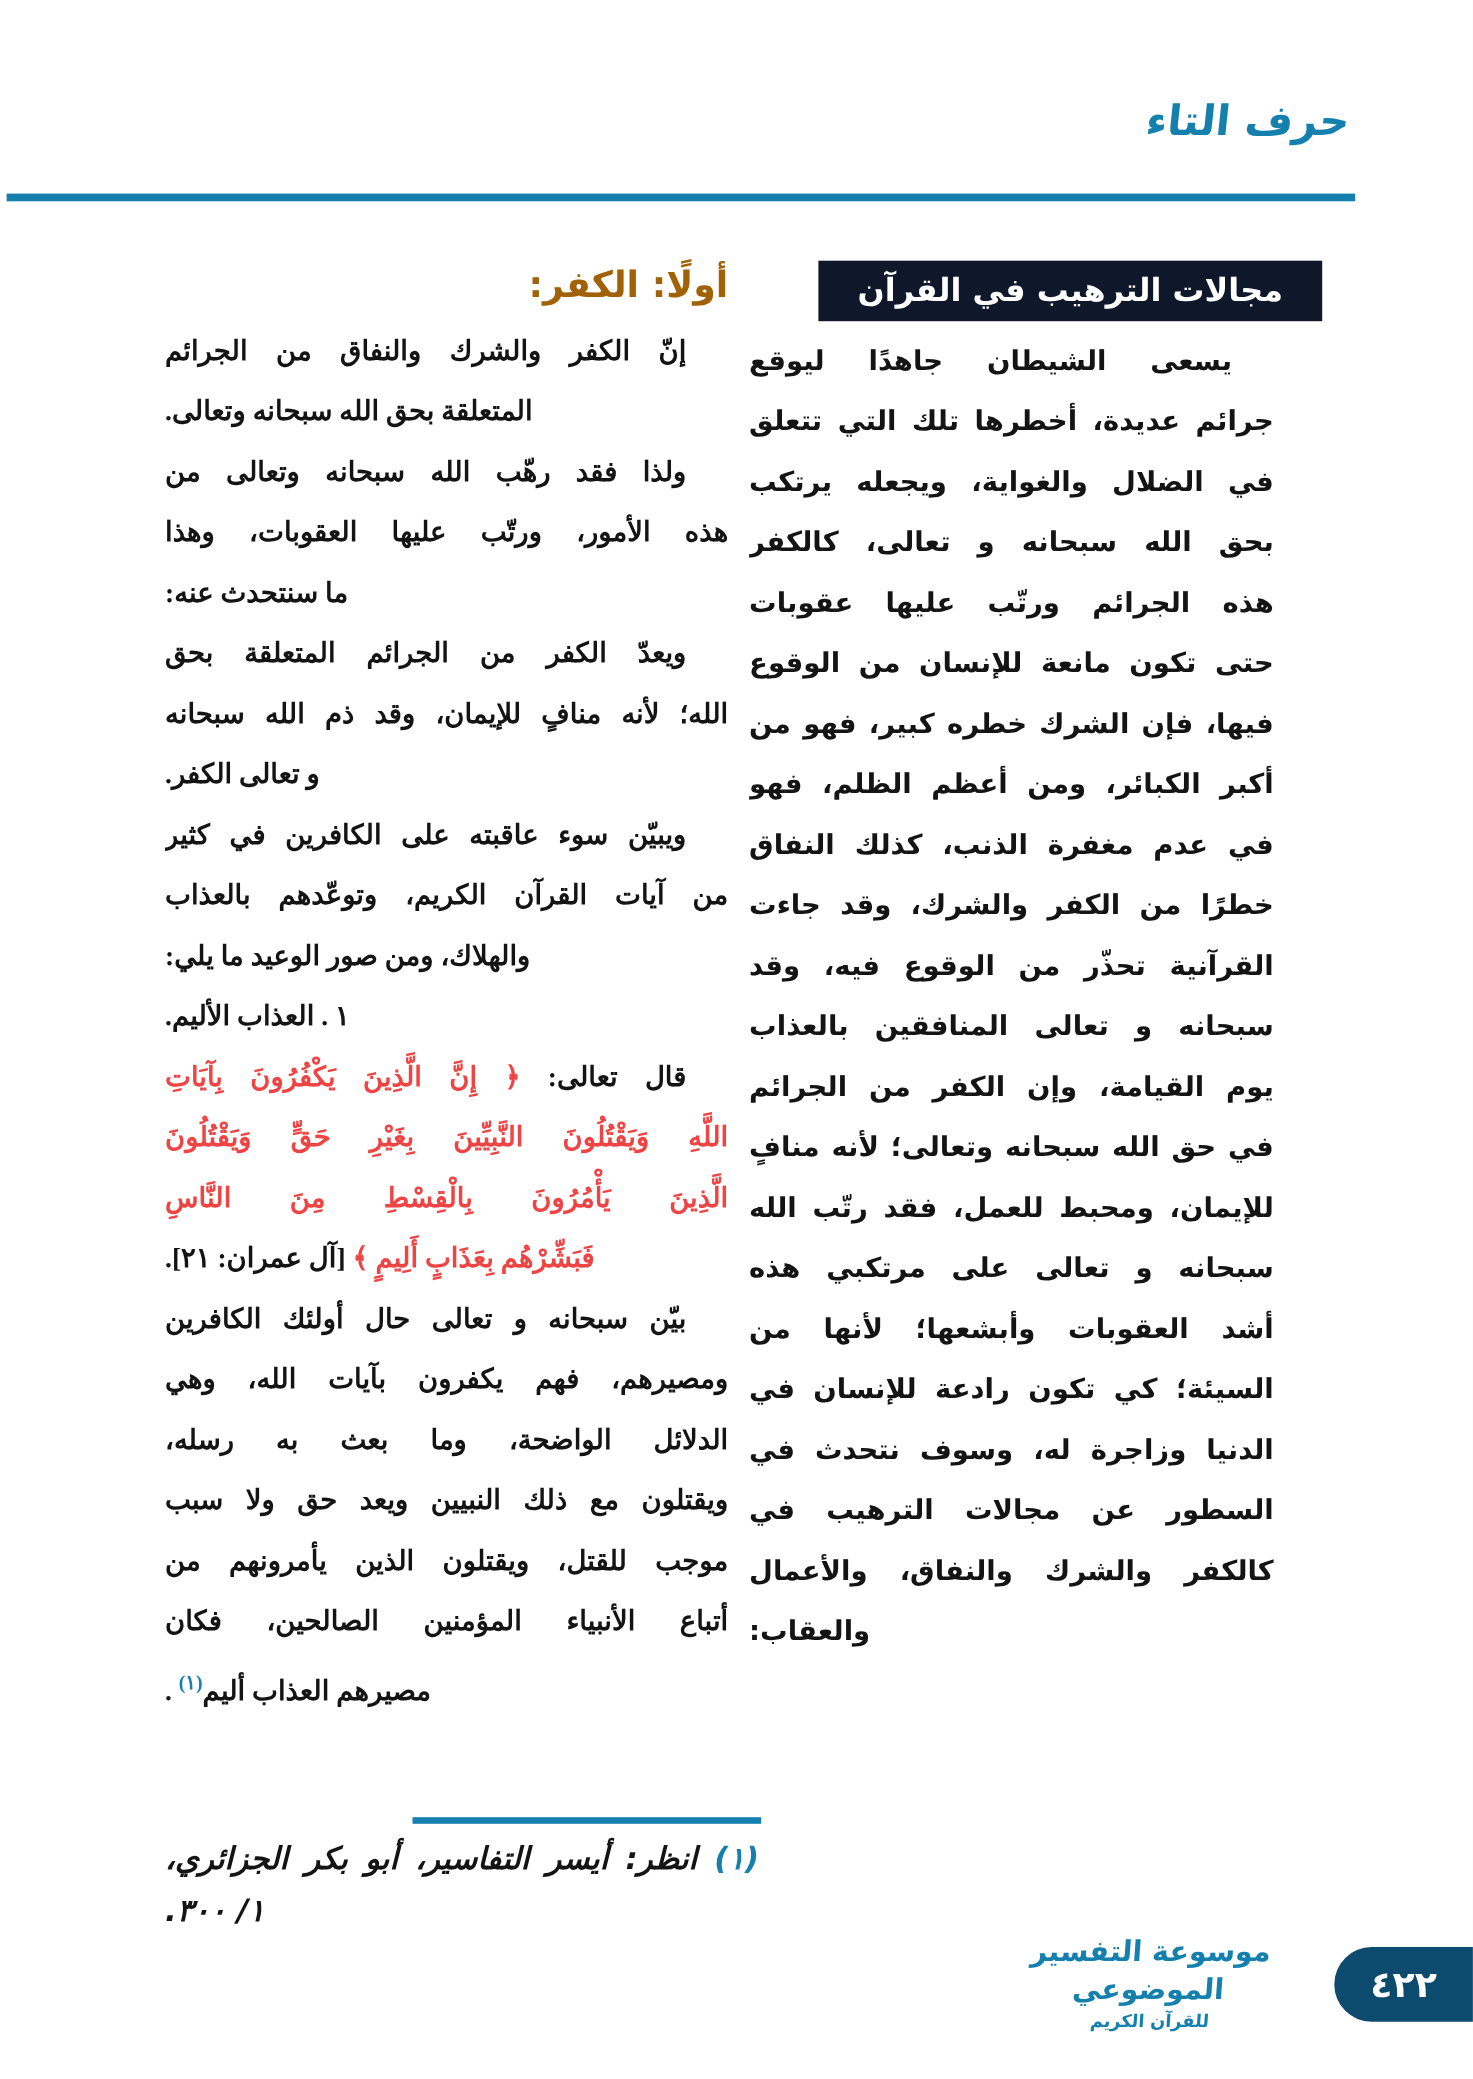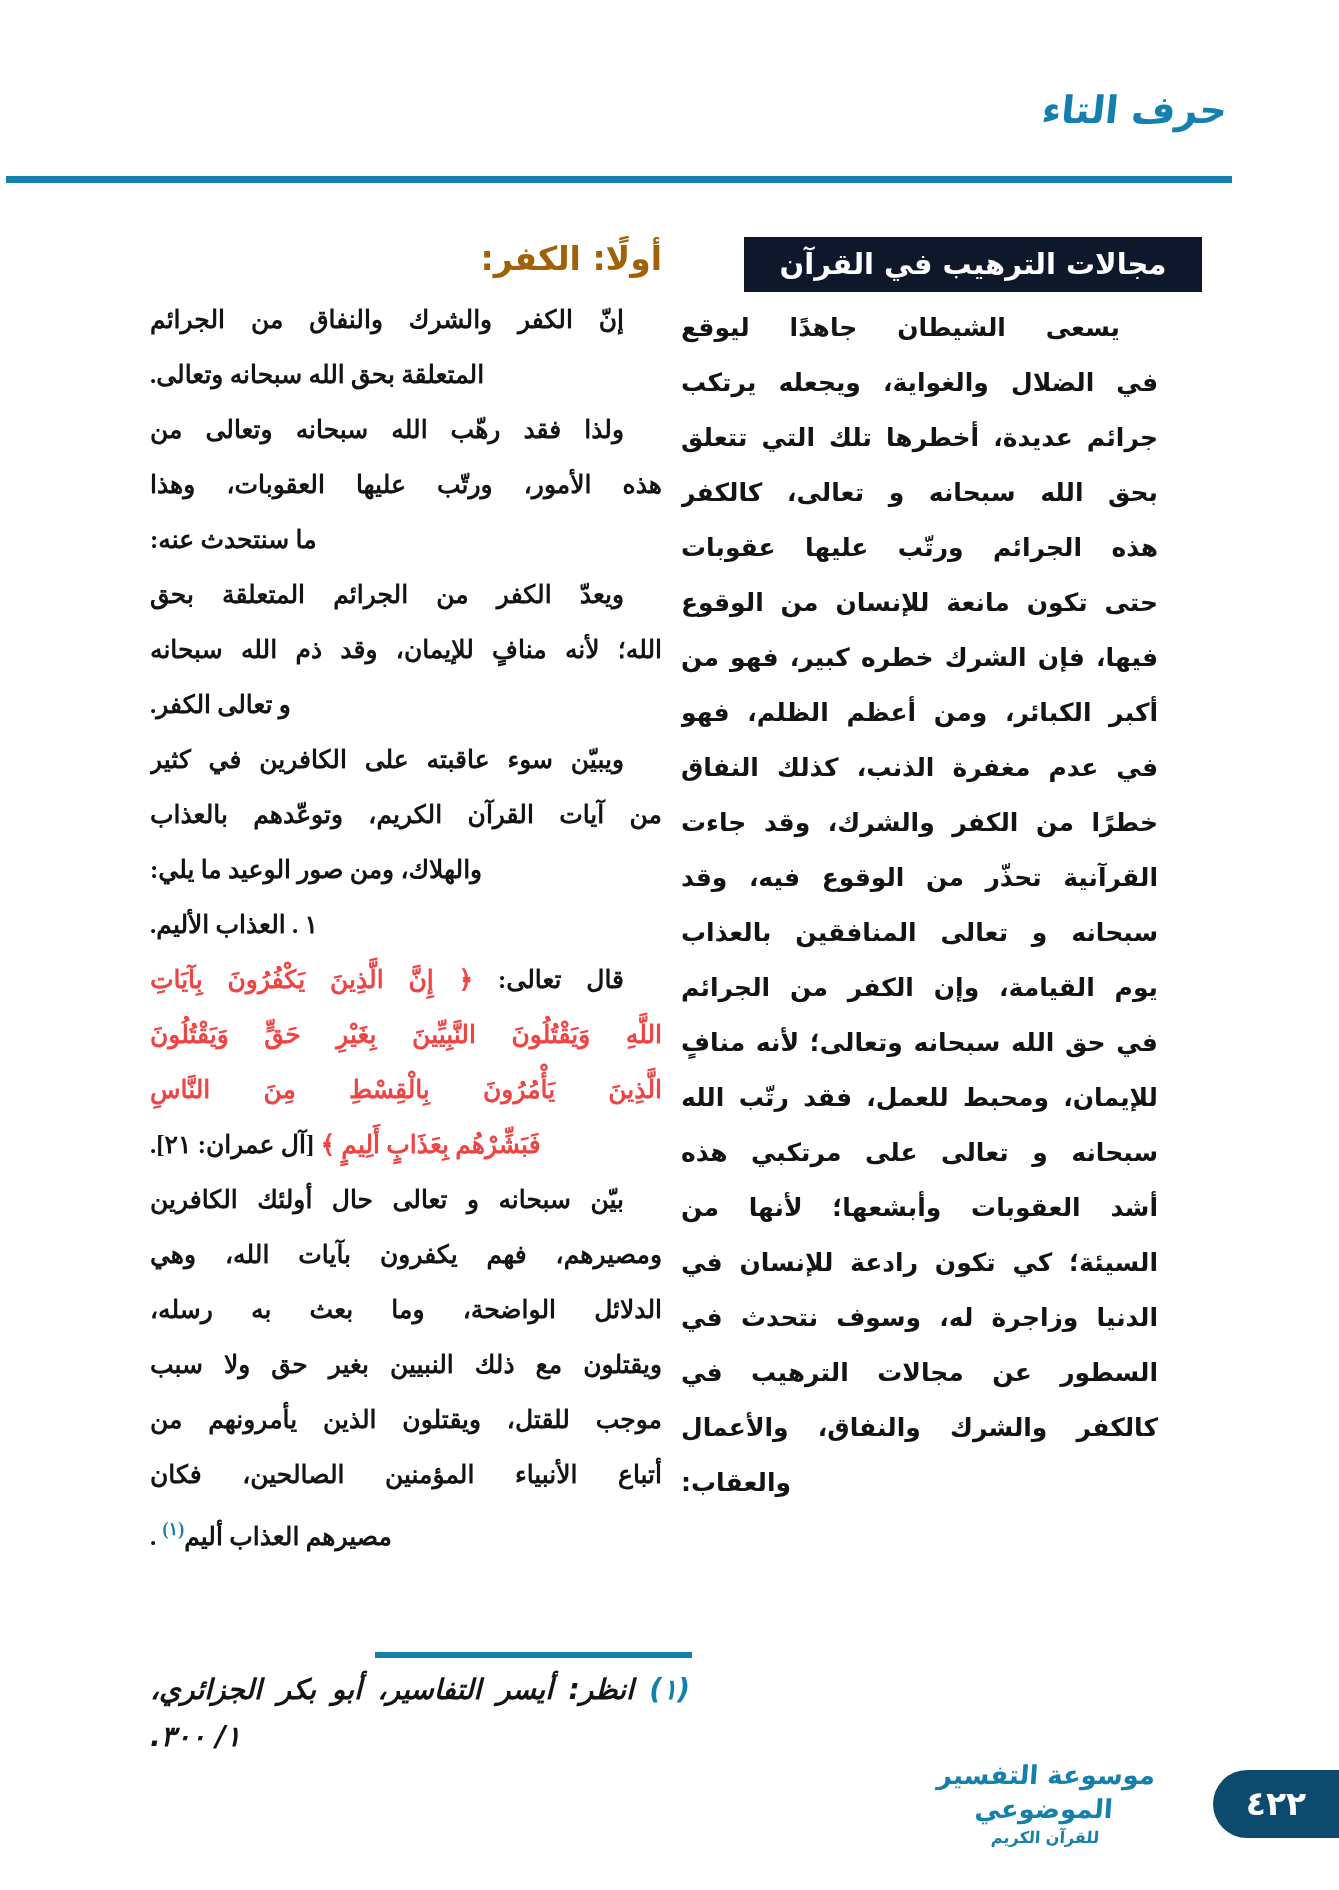--- a/index.html
+++ b/index.html
@@ -55,22 +55,22 @@
   <div class="abs calligraphy">حرف التاء</div>
 
   <div class="abs rule"></div>
 
   <div class="abs topic-box">
     <span>مجالات الترهيب في القرآن</span>
   </div>
 
   <div class="abs col-right" id="col-right">
       <div class="tline al-j ind"><span class="seg-n">يسعى الشيطان جاهدًا ليوقع الإنسان</span></div>
+      <div class="tline al-j"><span class="seg-n">جرائم عديدة، أخطرها تلك التي تتعلق</span></div>
       <div class="tline al-j"><span class="seg-n">في الضلال والغواية، ويجعله يرتكب</span></div>
-      <div class="tline al-j"><span class="seg-n">جرائم عديدة، أخطرها تلك التي تتعلق</span></div>
       <div class="tline al-j"><span class="seg-n">بحق الله سبحانه و تعالى، كالكفر والشرك</span></div>
       <div class="tline al-j"><span class="seg-n">هذه الجرائم ورتّب عليها عقوبات زاجرة؛</span></div>
       <div class="tline al-j"><span class="seg-n">حتى تكون مانعة للإنسان من الوقوع</span></div>
       <div class="tline al-j"><span class="seg-n">فيها، فإن الشرك خطره كبير، فهو من</span></div>
       <div class="tline al-j"><span class="seg-n">أكبر الكبائر، ومن أعظم الظلم، فهو سبب</span></div>
       <div class="tline al-j"><span class="seg-n">في عدم مغفرة الذنب، كذلك النفاق أشد</span></div>
       <div class="tline al-j"><span class="seg-n">خطرًا من الكفر والشرك، وقد جاءت الآيات</span></div>
       <div class="tline al-j"><span class="seg-n">القرآنية تحذّر من الوقوع فيه، وقد توعّد الله</span></div>
       <div class="tline al-j"><span class="seg-n">سبحانه و تعالى المنافقين بالعذاب الشديد</span></div>
       <div class="tline al-j"><span class="seg-n">يوم القيامة، وإن الكفر من الجرائم المتعلقة</span></div>
@@ -100,21 +100,21 @@
       <div class="tline al-j"><span class="seg-n">من آيات القرآن الكريم، وتوعّدهم بالعذاب</span></div>
       <div class="tline al-r"><span class="seg-n">والهلاك، ومن صور الوعيد ما يلي:</span></div>
       <div class="tline al-r ind"><span class="seg-n">١ . العذاب الأليم.</span></div>
       <div class="tline al-j ind"><span class="seg-n">قال تعالى: </span><span class="seg-q">﴿ إِنَّ الَّذِينَ يَكْفُرُونَ بِآيَاتِ</span></div>
       <div class="tline al-j"><span class="seg-q">اللَّهِ وَيَقْتُلُونَ النَّبِيِّينَ بِغَيْرِ حَقٍّ وَيَقْتُلُونَ</span></div>
       <div class="tline al-j"><span class="seg-q">الَّذِينَ يَأْمُرُونَ بِالْقِسْطِ مِنَ النَّاسِ</span></div>
       <div class="tline al-r"><span class="seg-q">فَبَشِّرْهُم بِعَذَابٍ أَلِيمٍ ﴾ </span><span class="seg-n">[آل عمران: ٢١].</span></div>
       <div class="tline al-j ind"><span class="seg-n">بيّن سبحانه و تعالى حال أولئك الكافرين</span></div>
       <div class="tline al-j"><span class="seg-n">ومصيرهم، فهم يكفرون بآيات الله، وهي</span></div>
       <div class="tline al-j"><span class="seg-n">الدلائل الواضحة، وما بعث به رسله،</span></div>
-      <div class="tline al-j"><span class="seg-n">ويقتلون مع ذلك النبيين بغير حق ولا سبب</span></div>
+      <div class="tline al-j"><span class="seg-n">ويقتلون مع ذلك النبيين ويعد حق ولا سبب</span></div>
       <div class="tline al-j"><span class="seg-n">موجب للقتل، ويقتلون الذين يأمرونهم من</span></div>
       <div class="tline al-j"><span class="seg-n">أتباع الأنبياء المؤمنين الصالحين، فكان</span></div>
       <div class="tline al-r"><span class="seg-n">مصيرهم العذاب أليم</span><span class="seg-sup">(١)</span><span class="seg-n"> .</span></div>
     </div>
 
   <div class="abs fn-sep"></div>
 
   <div class="abs footnote">
     <div class="fn-line1">
       <span class="fn-marker">(١)</span>

